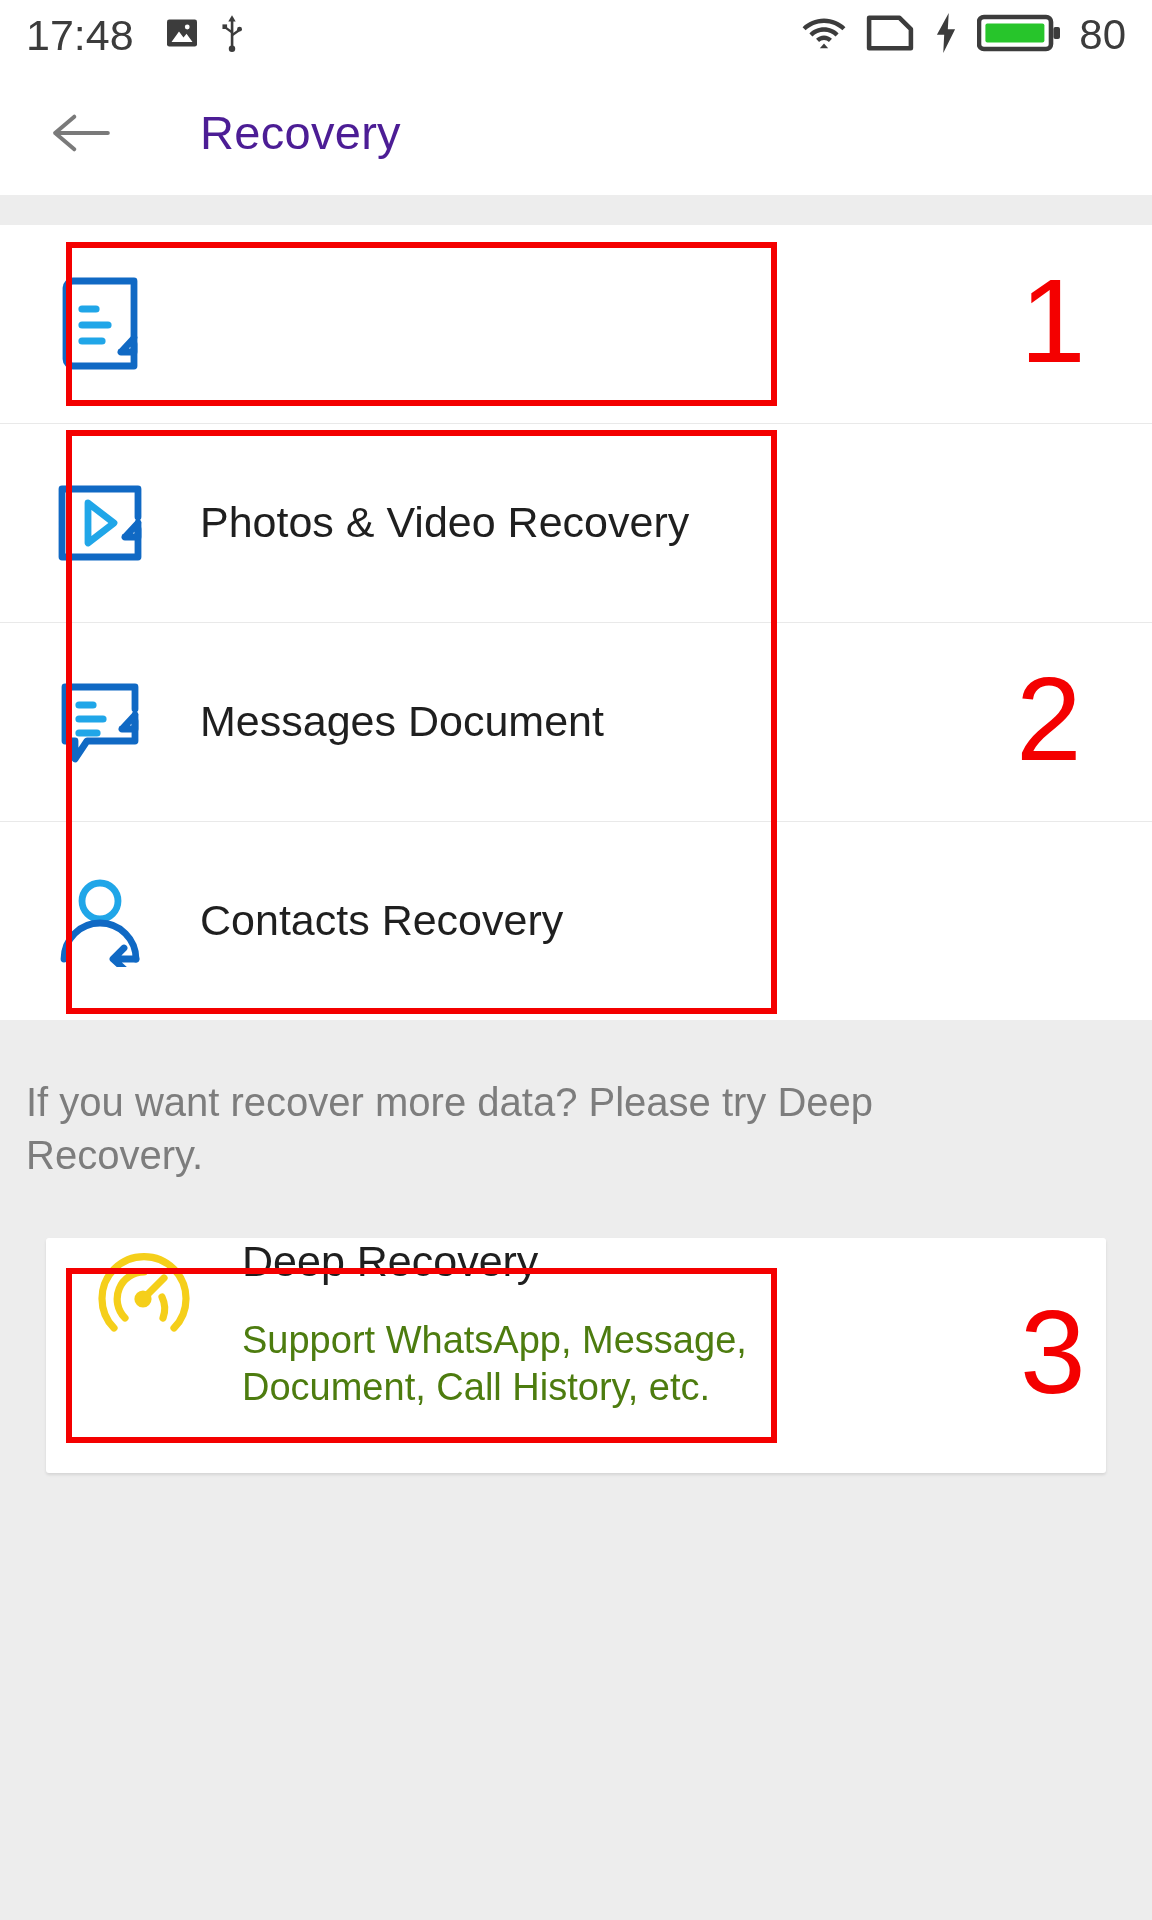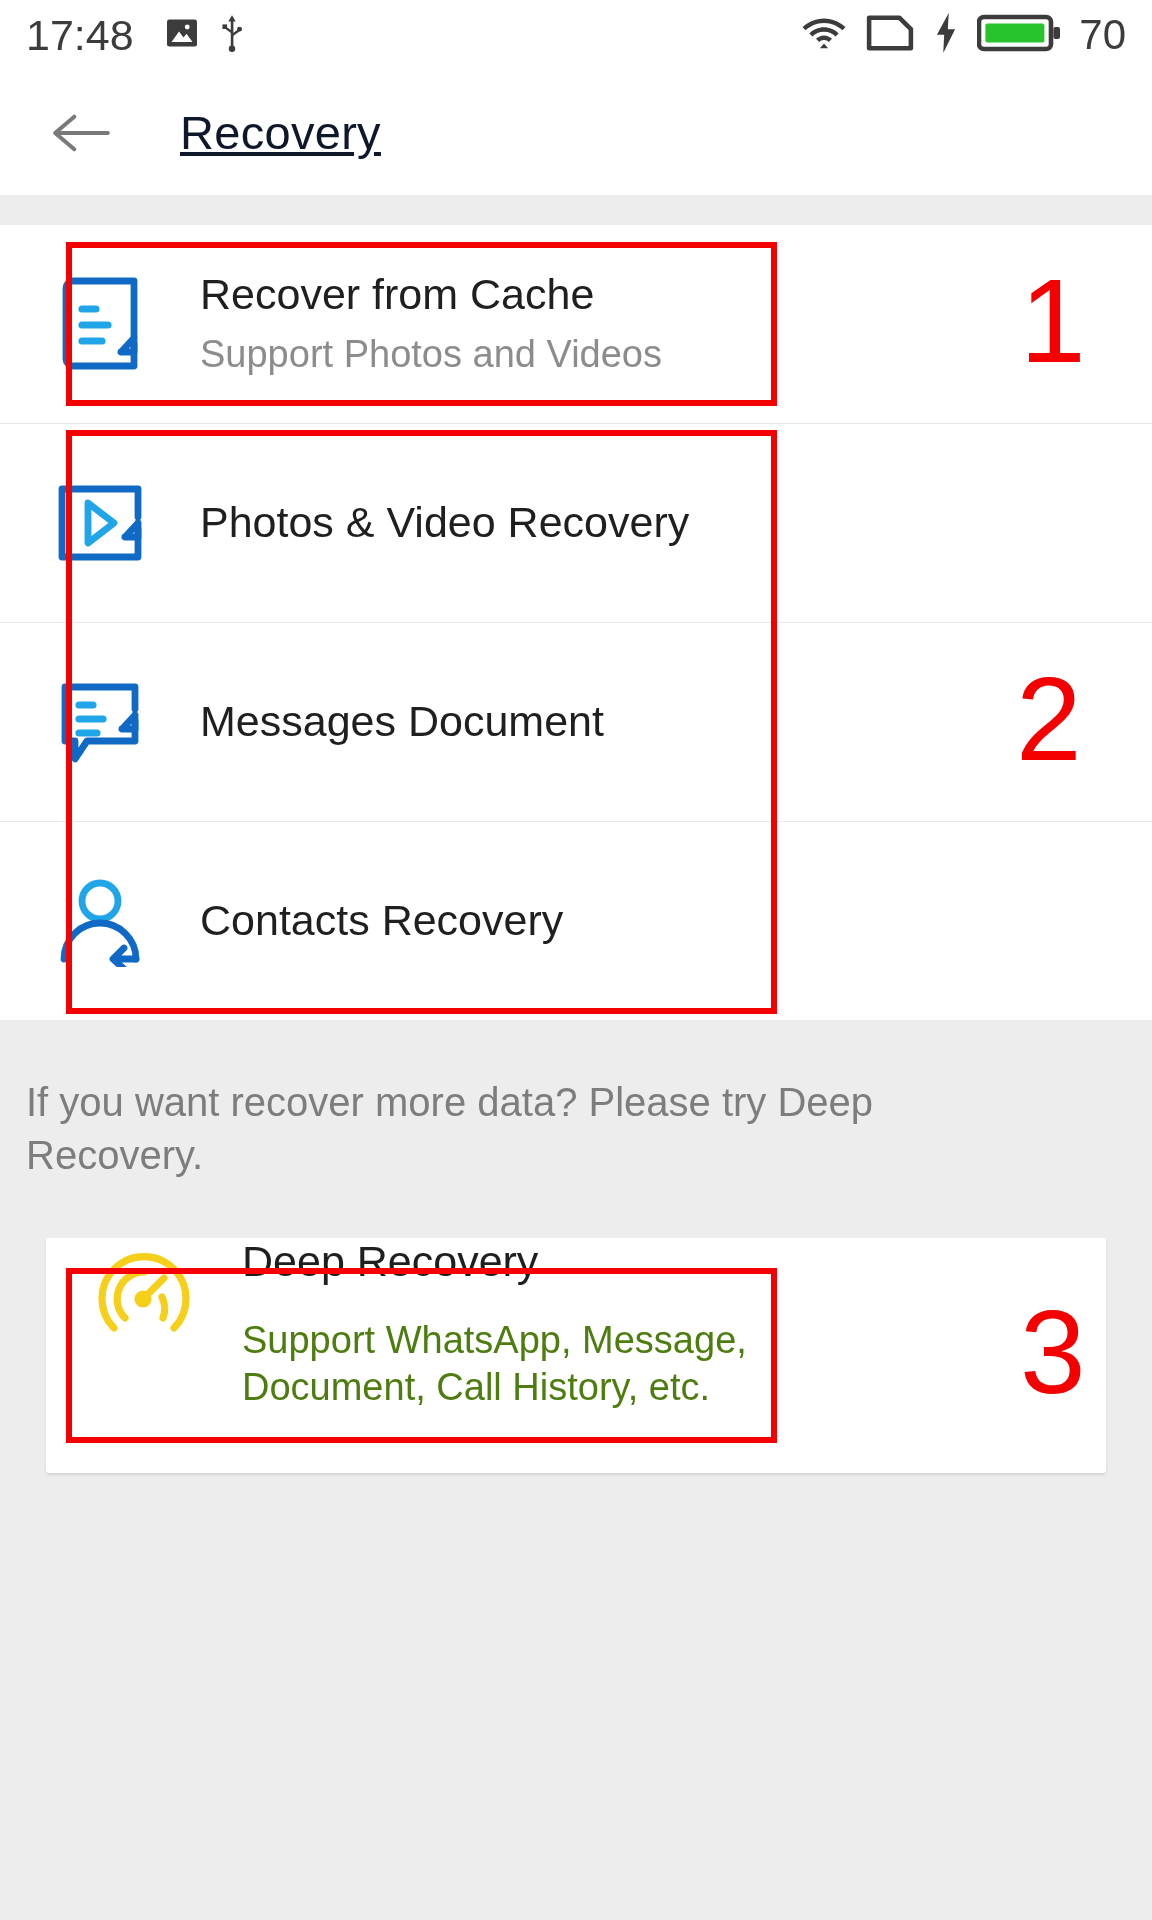--- a/index.html
+++ b/index.html
@@ -24,21 +24,21 @@
   .sb-right { margin-left:auto; display:flex; align-items:center; gap:18px; }
   .sb-batt-text { font-size:42px; color:#3c3c3c; line-height:1; }
 
   
   .appbar {
     height:125px; background:#ffffff;
     display:flex; align-items:center; padding-left:50px;
   }
   .back-btn { width:62px; height:62px; display:flex; align-items:center; justify-content:center; }
   .appbar-title {
-    font-size:47px; color:#0f172a; margin-left:68px; letter-spacing:0.3px;text-decoration:underline;
+    font-size:47px; color:#4c1d95; margin-left:88px; letter-spacing:0.3px;
   }
 
   .gap-strip { height:30px; background:#ededed; }
 
   
   .card { background:#ffffff; }
   .row {
     position:relative; display:flex; align-items:center;
     height:164px; padding-left:0;
   }
@@ -128,21 +128,21 @@
           <path d="M7.5 0 L1 12 h4 L4.5 22 L11 9 H7z" fill="#3c3c3c"></path>
         </svg>
       </span>
       <span>
         <svg width="84" height="40" viewBox="0 0 42 20">
           <rect x="1" y="2" width="36" height="16" rx="2.5" fill="none" stroke="#3c3c3c" stroke-width="2.3"></rect>
           <rect x="38.2" y="7" width="3.3" height="6" rx="1" fill="#3c3c3c"></rect>
           <rect x="4.2" y="5.2" width="29.5" height="9.6" rx="1" fill="#27c52b"></rect>
         </svg>
       </span>
-      <span class="sb-batt-text">70</span>
+      <span class="sb-batt-text">80</span>
     </span>
   </div>
 
   <div class="appbar">
     <span class="back-btn">
       <svg width="62" height="46" viewBox="0 0 32 24">
         <path d="M12.5 3.5 L2.5 12 L12.5 20.5 M2.5 12 H30" fill="none" stroke="#7a7a7a" stroke-width="2.1" stroke-linecap="round" stroke-linejoin="round"></path>
       </svg>
     </span>
     <span class="appbar-title">Recovery</span>
@@ -153,24 +153,20 @@
   <div class="card">
     <div class="row tall">
       <span class="row-icon">
         <svg width="92" height="98" viewBox="0 0 46 49">
           <path d="M6 6.5a3.5 3.5 0 013.5-3.5H40v28 M40 34.5V45.5H9.5A3.5 3.5 0 016 42V6.5" fill="none" stroke="#1069c4" stroke-width="3.4" stroke-linecap="round" stroke-linejoin="round"></path>
           <path d="M40 31.5 L33.5 38.5 M40 31.5 V38.5 H33.5" fill="none" stroke="#1069c4" stroke-width="3.4" stroke-linecap="round" stroke-linejoin="round"></path>
           <line x1="14" y1="17" x2="21" y2="17" stroke="#20a6e8" stroke-width="3.6" stroke-linecap="round"></line>
           <line x1="14" y1="25" x2="27" y2="25" stroke="#20a6e8" stroke-width="3.6" stroke-linecap="round"></line>
           <line x1="14" y1="33" x2="24" y2="33" stroke="#20a6e8" stroke-width="3.6" stroke-linecap="round"></line>
         </svg>
-      </span>
-      <span class="row-text">
-        <span class="row-title">Recover from Cache</span>
-        <span class="row-sub">Support Photos and Videos</span>
       </span>
     </div>
   </div>
 
   <div class="row-sep"></div>
 
   <div class="card">
 
     <div class="row" style="height:198px">
       <span class="row-icon">

